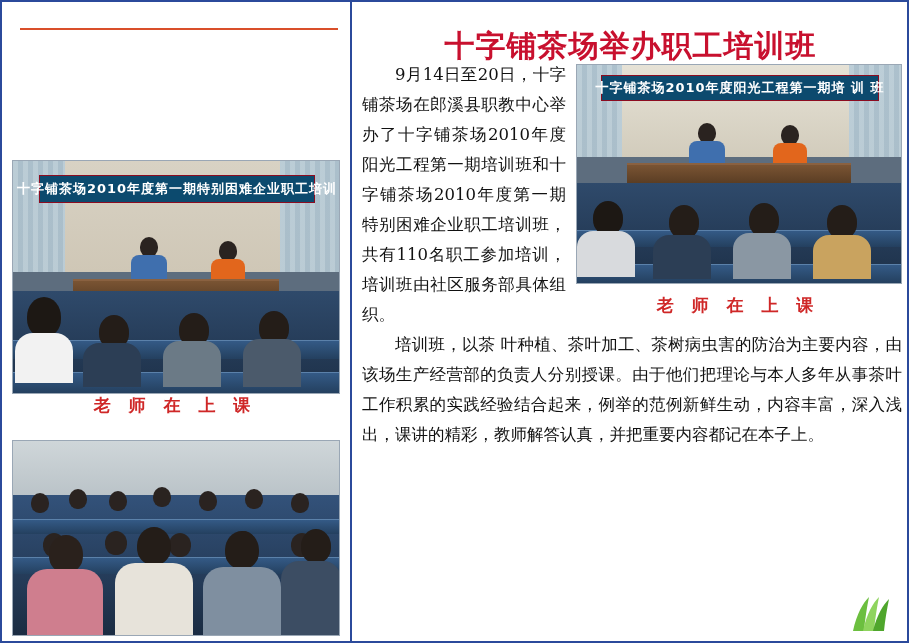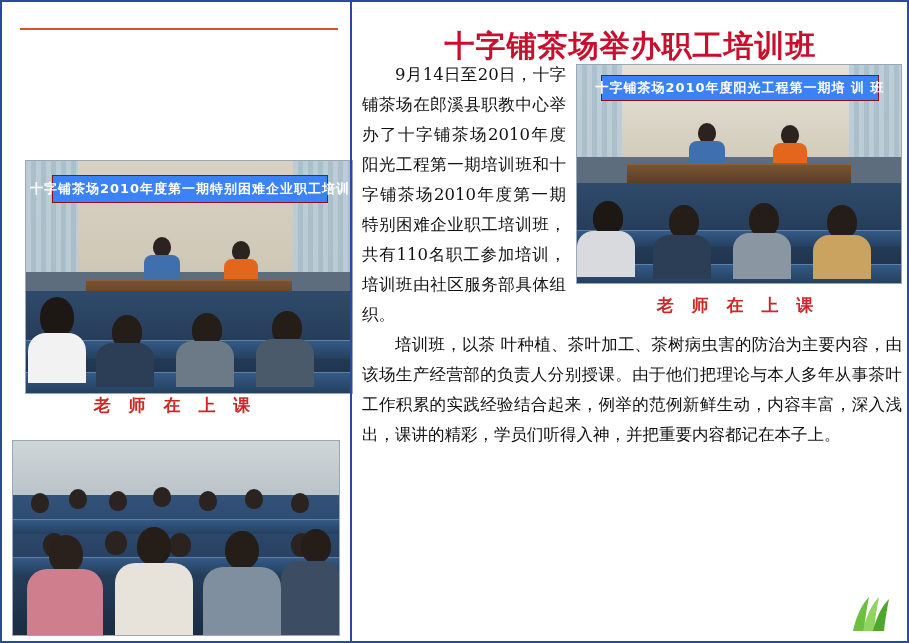--- a/index.html
+++ b/index.html
@@ -65,21 +65,21 @@
     color: #cf2727;
     font-size: 17px;
     letter-spacing: 6px;
     text-align: center;
     font-family: "DejaVu Serif", "Liberation Serif", serif;
     font-weight: bold;
   }
 
   
   #photo1 {
-    left: 23px;
+    left: 10px;
     top: 158px;
     width: 326px;
     height: 232px;
     border: 1px solid #9aa7b5;
   }
   
   #photo3 {
     left: 10px;
     top: 438px;
     width: 326px;
@@ -95,21 +95,21 @@
   #cap2 {
     position: absolute;
     left: 10px;
     top: 414px;
     width: 326px;
   }
 
   
   .banner {
     position: absolute;
-    background: #3b82f6;
+    background: #0c4a6e;
     color: #ffffff;
     font-size: 13px;
     font-weight: bold;
     letter-spacing: 1px;
     text-align: center;
     font-family: "DejaVu Sans", "Liberation Sans", sans-serif;
     white-space: nowrap;
     border: 1px solid #8c0c20;
     display: flex;
     align-items: center;
@@ -353,21 +353,21 @@
           <div class="body" style="left:76px;bottom:4px;width:58px;height:44px;background:#2c3e55;border-radius:16px 16px 0 0;"></div>
           <div class="head" style="left:172px;bottom:46px;width:30px;height:34px;background:#241d18;"></div>
           <div class="body" style="left:156px;bottom:4px;width:58px;height:46px;background:#8a97a3;border-radius:16px 16px 0 0;"></div>
           <div class="head" style="left:250px;bottom:44px;width:30px;height:34px;background:#241d18;"></div>
           <div class="body" style="left:236px;bottom:4px;width:58px;height:44px;background:#c9a35f;border-radius:16px 16px 0 0;"></div>
         </div>
         <div id="cap3" class="caption-red">老 师 在 上 课</div>
       </div>
 
       <p>9月14日至20日，十字铺茶场在郎溪县职教中心举办了十字铺茶场2010年度阳光工程第一期培训班和十字铺茶场2010年度第一期特别困难企业职工培训班，共有110名职工参加培训，培训班由社区服务部具体组织。</p>
-      <p>培训班，以茶 叶种植、茶叶加工、茶树病虫害的防治为主要内容，由该场生产经营部的负责人分别授课。由于他们把理论与本人多年从事茶叶工作积累的实践经验结合起来，例举的范例新鲜生动，内容丰富，深入浅出，课讲的精彩，学员们听得入神，并把重要内容都记在本子上。</p>
+      <p>培训班，以茶 叶种植、茶叶加工、茶树病虫害的防治为主要内容，由该场生产经营部的负责人分别授课。由于他们把理论与本人多年从事茶叶工作积累的实践经验结合起来，例举的范例新鲜生动，内容丰富，深入浅出，课讲的精彩，教师解答认真，并把重要内容都记在本子上。</p>
     </div>
 
     <div id="watermark">
       <svg viewBox="0 0 46 40" width="46" height="40" aria-hidden="true">
         <path d="M6 38 C10 20 16 10 22 4 C20 14 18 26 17 38 Z" fill="#6cbf3f"></path>
         <path d="M16 38 C20 20 26 10 32 4 C30 14 28 26 27 38 Z" fill="#8fd45e"></path>
         <path d="M26 38 C30 22 36 12 42 6 C40 16 38 27 37 38 Z" fill="#4fa62c"></path>
       </svg>
     </div>
 

